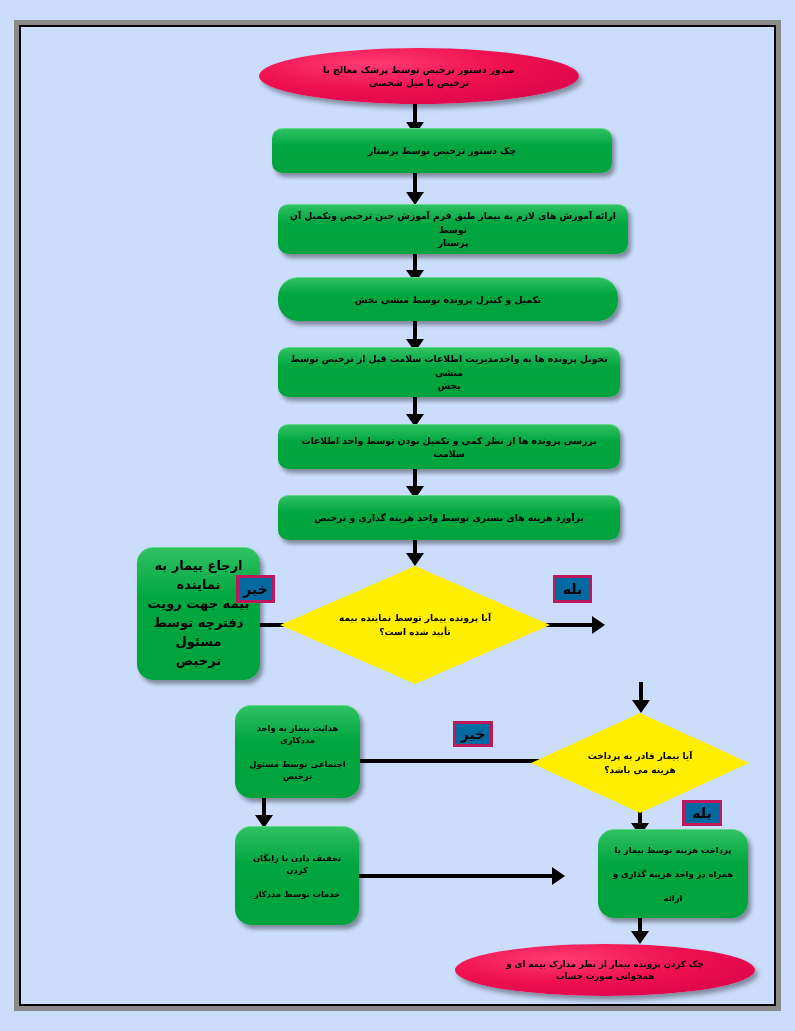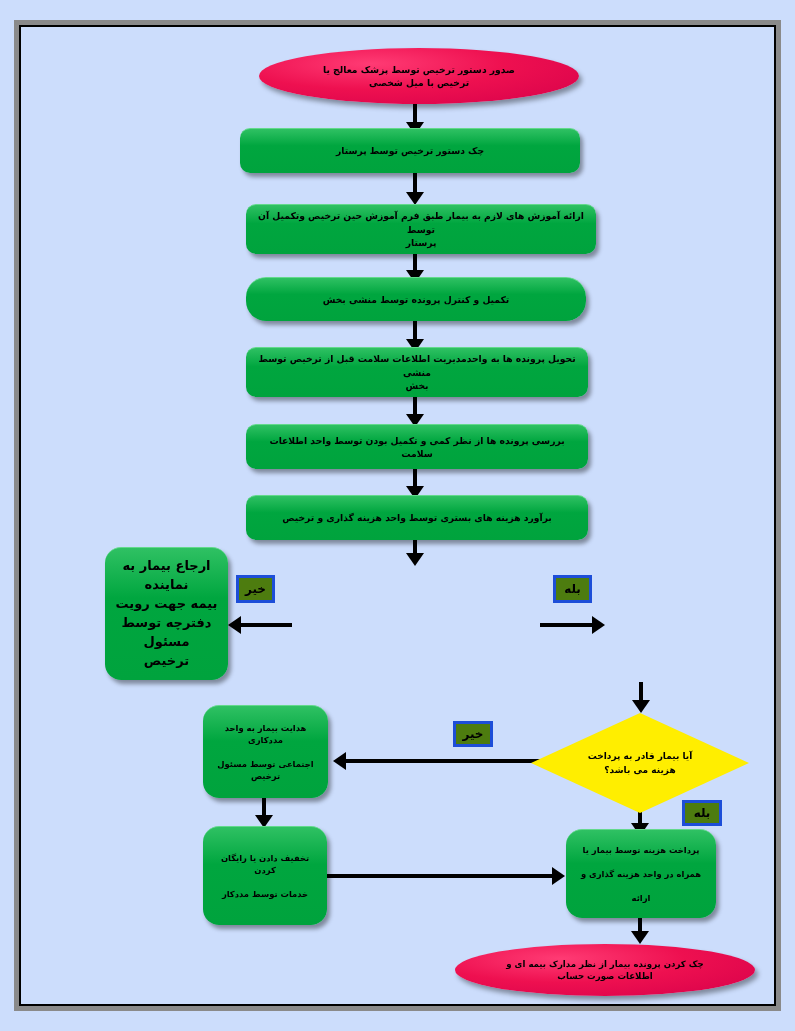--- a/index.html
+++ b/index.html
@@ -59,20 +59,21 @@
   }
 
   
   .proc {
     background: linear-gradient(180deg, #2fc163 0%, #00a63f 38%, #00a33d 100%);
     border-radius: 10px;
     box-shadow: 3px 4px 4px rgba(0,0,0,0.38);
     border-top: 1px solid #63d98c;
     padding: 4px 8px;
     font-size: 9.2px;
+    margin-left: 32px;
   }
   .proc-tall {
     border-radius: 16px;
   }
 
   
   .term {
     background: radial-gradient(ellipse at 35% 28%, #ff3b74 0%, #ee1050 45%, #d6004a 100%);
     border-radius: 50%;
     box-shadow: 3px 4px 5px rgba(0,0,0,0.38);
@@ -105,24 +106,24 @@
     font-weight: bold;
     color: #000;
     direction: rtl;
     white-space: pre-line;
     line-height: 1.5;
   }
 
   
   .branch-label {
     position: absolute;
-    background: #4d7c0f;
-    border: 3px solid #1d4ed8;
+    background: #0369a1;
+    border: 3px solid #be185d;
     color: #000;
-    font-size: 12px;
+    font-size: 14px;
     font-weight: bold;
     display: flex;
     align-items: center;
     justify-content: center;
     box-sizing: border-box;
     z-index: 9;
     direction: rtl;
   }
 
   
@@ -203,20 +204,25 @@
   <div class="node proc" style="left:246px; top:424px; width:342px; height:45px;">بررسی پرونده  ها از نظر کمی و تکمیل بودن توسط واحد اطلاعات سلامت</div>
 
   <div class="conn-v" style="left:413px; top:469px; height:22px;"></div>
   <div class="arrow-down" style="left:406px; top:486px;"></div>
 
   <div class="node proc" style="left:246px; top:495px; width:342px; height:45px;">برآورد هزینه های بستری توسط واحد هزینه گذاری و ترخیص</div>
 
   <div class="conn-v" style="left:413px; top:540px; height:16px;"></div>
   <div class="arrow-down" style="left:406px; top:553px;"></div>
 
+  <div class="decision" style="left:280px; top:566px; width:270px; height:118px;">
+    <div class="dia"></div>
+    <div class="dia-label">آیا پرونده بیمار توسط نماینده بیمه
+تأیید شده است؟</div>
+  </div>
 
   <div class="conn-h" style="left:240px; top:623px; width:52px;"></div>
   <div class="arrow-left" style="left:228px; top:616px;"></div>
   <div class="branch-label" style="left:236px; top:575px; width:39px; height:28px;">خیر</div>
 
   <div class="conn-h" style="left:540px; top:623px; width:56px;"></div>
   <div class="arrow-right" style="left:592px; top:616px;"></div>
   <div class="branch-label" style="left:553px; top:575px; width:39px; height:28px;">بله</div>
 
   <div class="node proc proc-tall" style="left:105px; top:547px; width:123px; height:133px; font-size:13px;">ارجاع بیمار به نماینده
@@ -262,15 +268,15 @@
   <div class="node proc proc-tall" style="left:566px; top:829px; width:150px; height:89px; font-size:8.4px;">پرداخت هزینه توسط بیمار یا
 
 همراه در واحد هزینه گذاری و
 
 ارائه</div>
 
   <div class="conn-v" style="left:638px; top:918px; height:16px;"></div>
   <div class="arrow-down" style="left:631px; top:931px;"></div>
 
   <div class="node term" style="left:455px; top:944px; width:300px; height:52px; font-size:8.6px;">چک کردن پرونده بیمار از نظر مدارک بیمه ای و
-اطلاعات صورت حساب</div>
+همخوانی صورت حساب</div>
 
 </div>
 
 </body></html>

